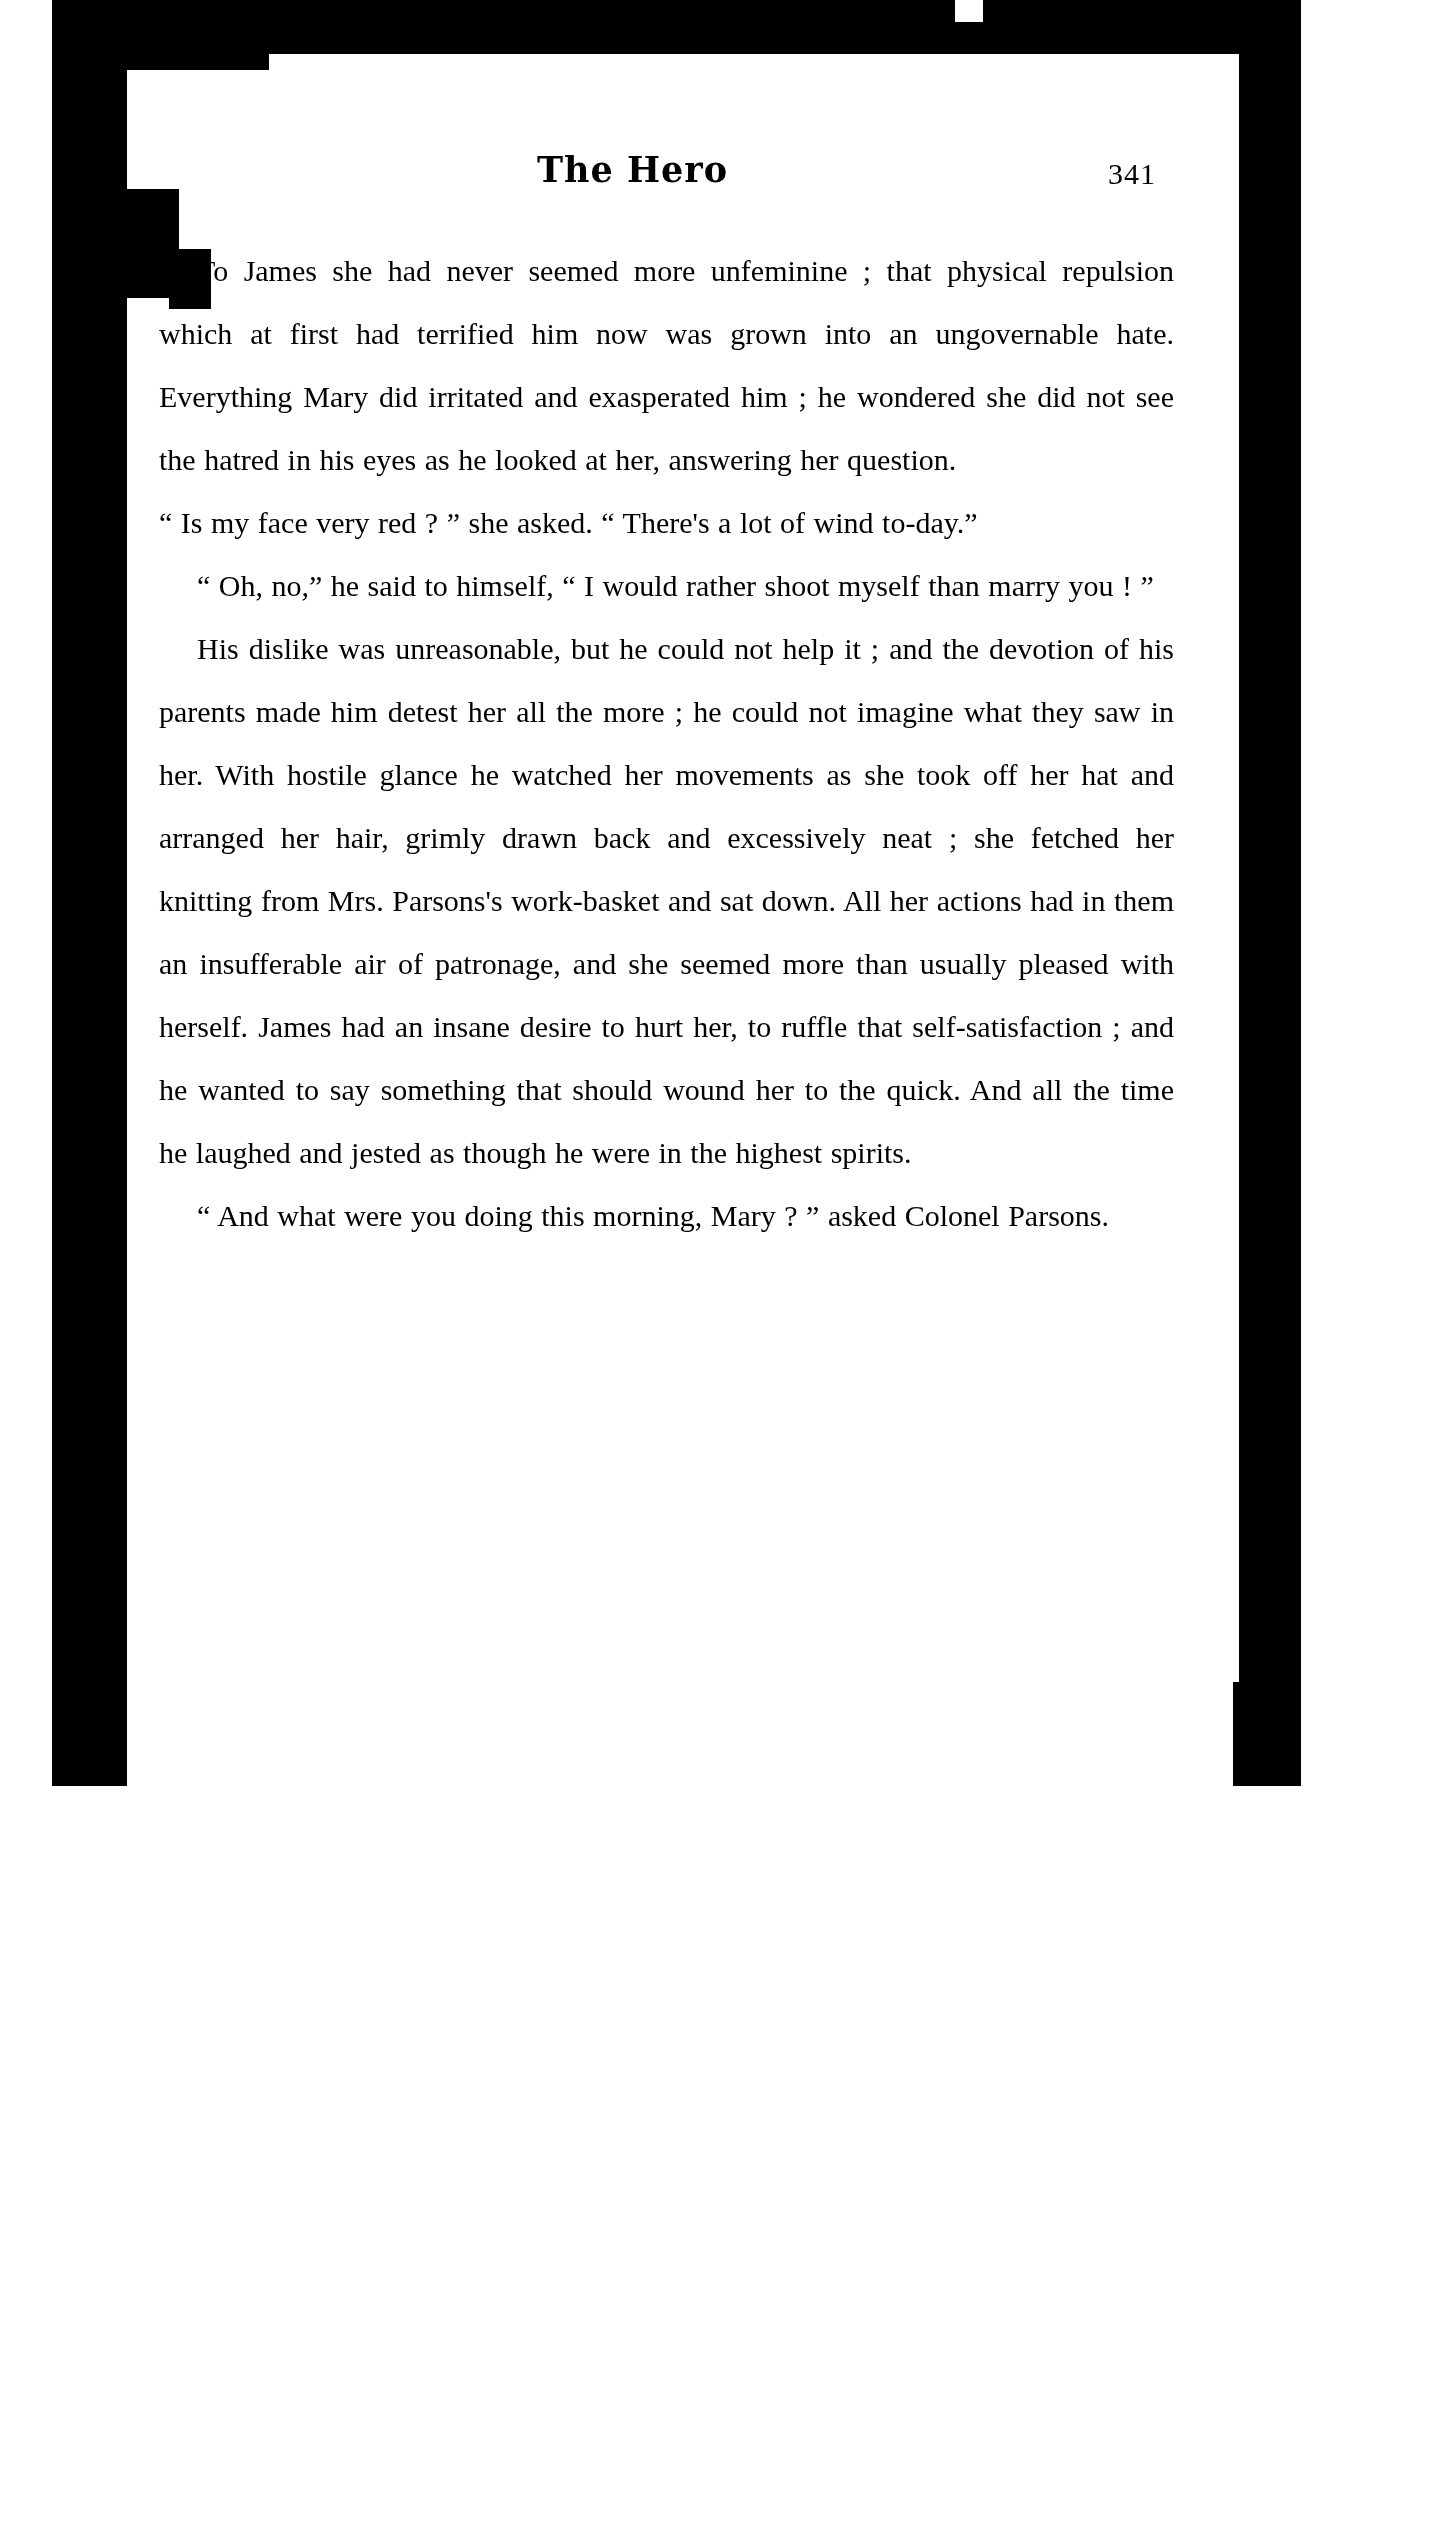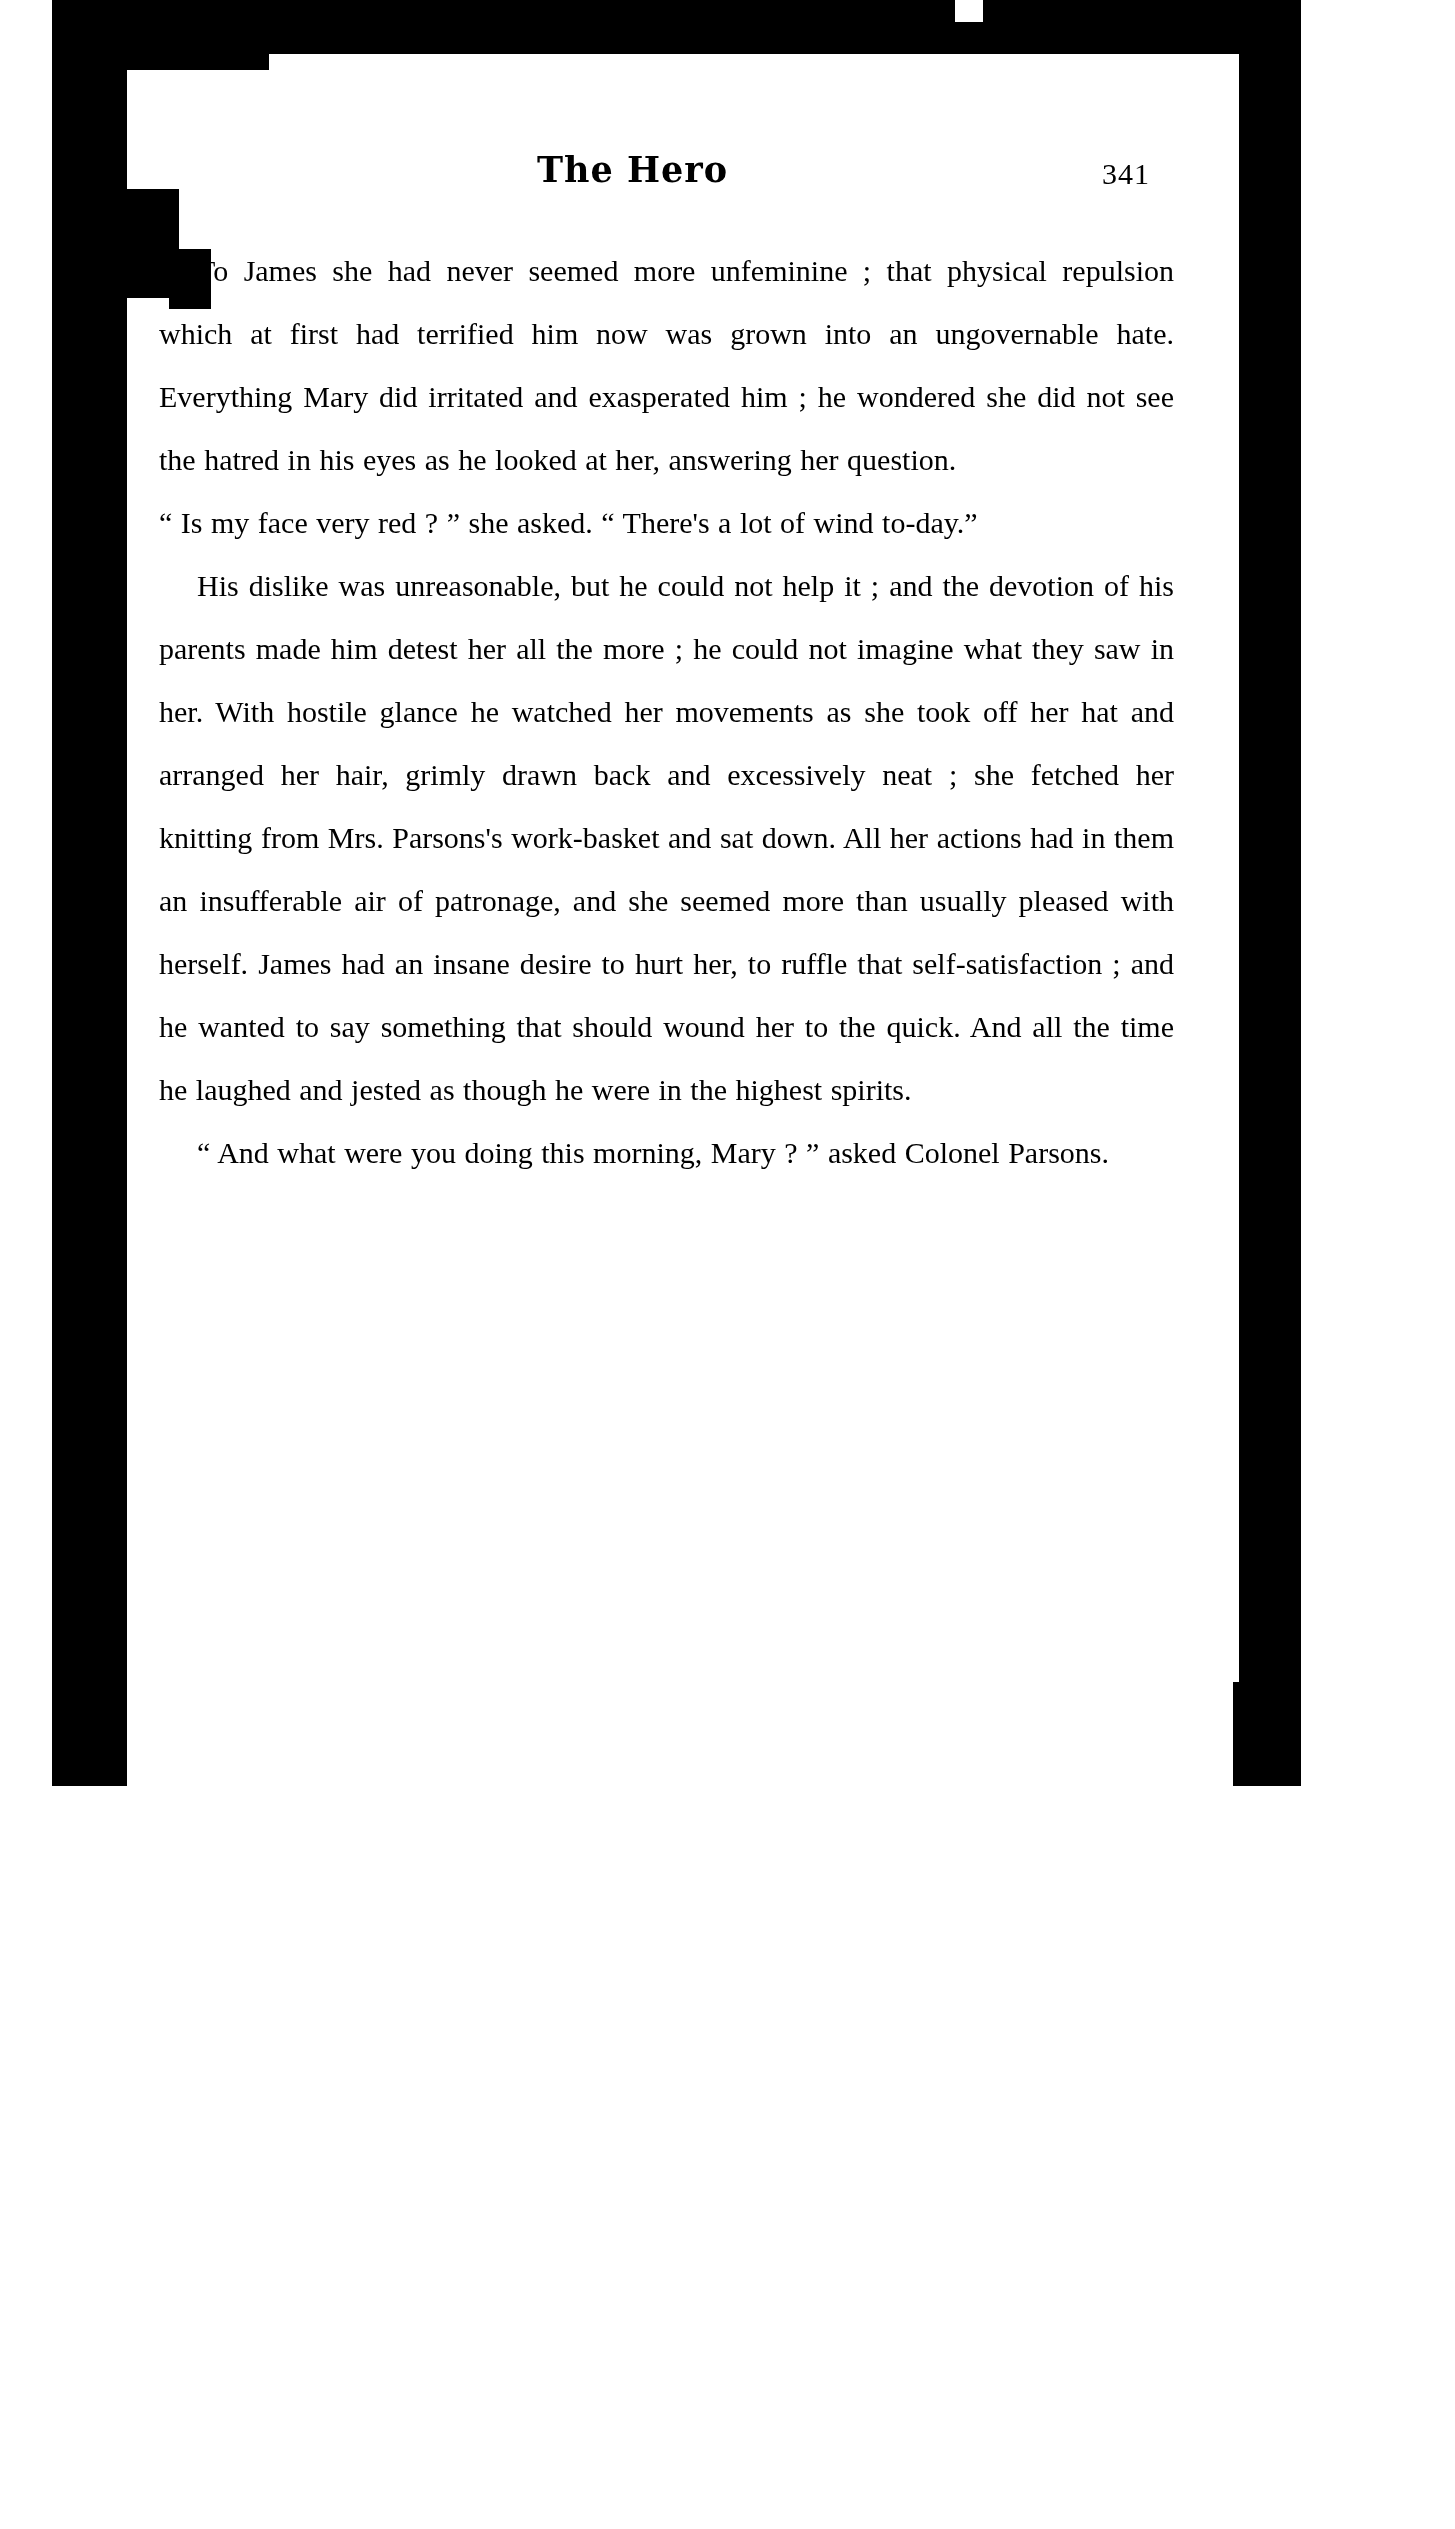--- a/index.html
+++ b/index.html
@@ -94,21 +94,21 @@
     left: 378px;
     top: 0;
     font-family: "DejaVu Serif", serif;
     font-weight: bold;
     font-size: 35px;
     letter-spacing: 1px;
     color: #000;
   }
   .page-number {
     position: absolute;
-    right: 24px;
+    right: 18px;
     top: 8px;
     font-family: "Liberation Serif", serif;
     font-size: 30px;
     letter-spacing: 1px;
   }
 
   p.para {
     margin: 0 0 0 0;
     text-indent: 38px;
     font-size: 30px;
@@ -153,18 +153,19 @@
 
   <div class="content ink">
 
     <div class="header-row">
       <div class="running-title">The Hero</div>
       <div class="page-number">341</div>
     </div>
 
     <p class="para">To James she had never seemed more unfeminine ; that physical repulsion which at first had terrified him now was grown into an ungovernable hate.  Everything Mary did irritated and exasperated him ; he wondered she did not see the hatred in his eyes as he looked at her, answering her question.</p>
     <p class="para noindent">“ Is my face very red ? ” she asked.   “ There's a lot of wind to-day.”</p>
+    <p class="para">“ Oh, no,” he said to himself, “ I would rather shoot myself than marry you ! ”</p>
     <p class="para">His dislike was unreasonable, but he could not help it ; and the devotion of his parents made him detest her all the more ; he could not imagine what they saw in her.  With hostile glance he watched her movements as she took off her hat and arranged her hair, grimly drawn back and excessively neat ; she fetched her knitting from Mrs. Parsons's work-basket and sat down.  All her actions had in them an insufferable air of patronage, and she seemed more than usually pleased with herself.  James had an insane desire to hurt her, to ruffle that self-satisfaction ; and he wanted to say something that should wound her to the quick.  And all the time he laughed and jested as though he were in the highest spirits.</p>
     <p class="para">“ And what were you doing this morning, Mary ? ” asked Colonel Parsons.</p>
 
   </div>
 </div>
 
 
 </body></html>

